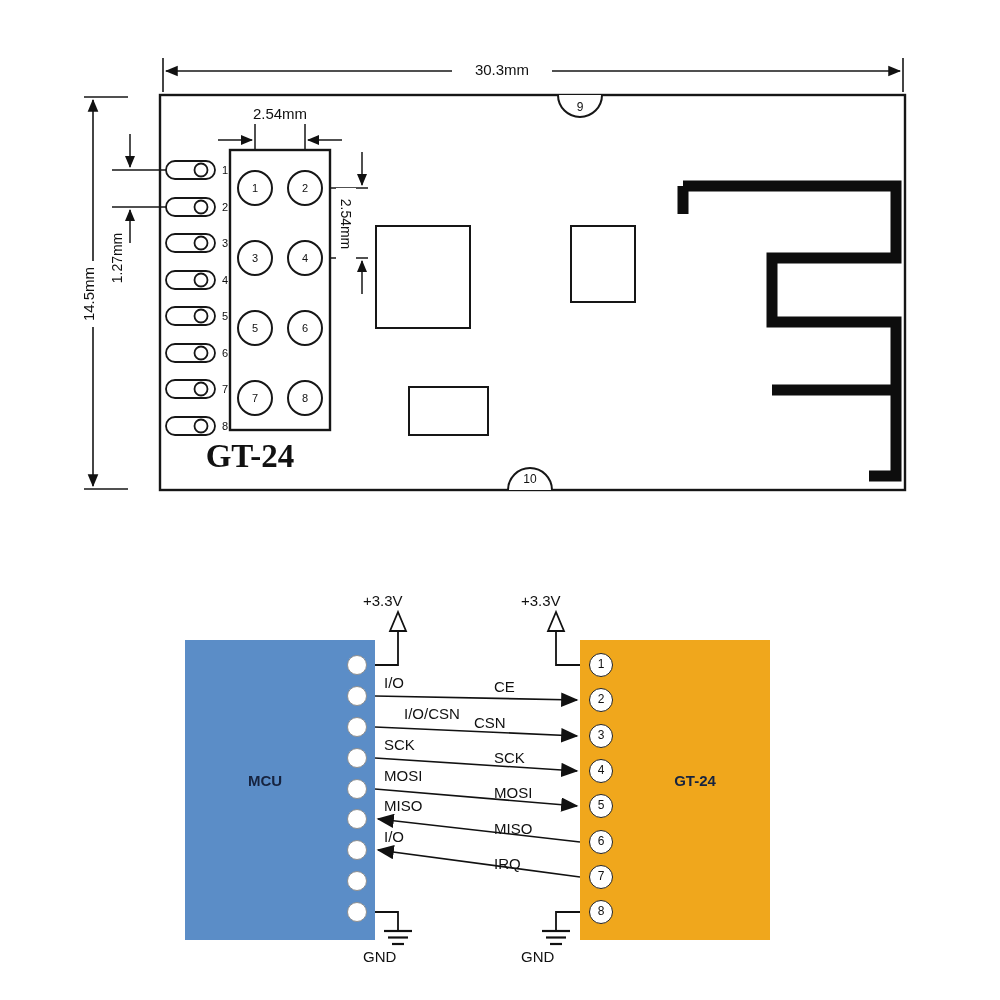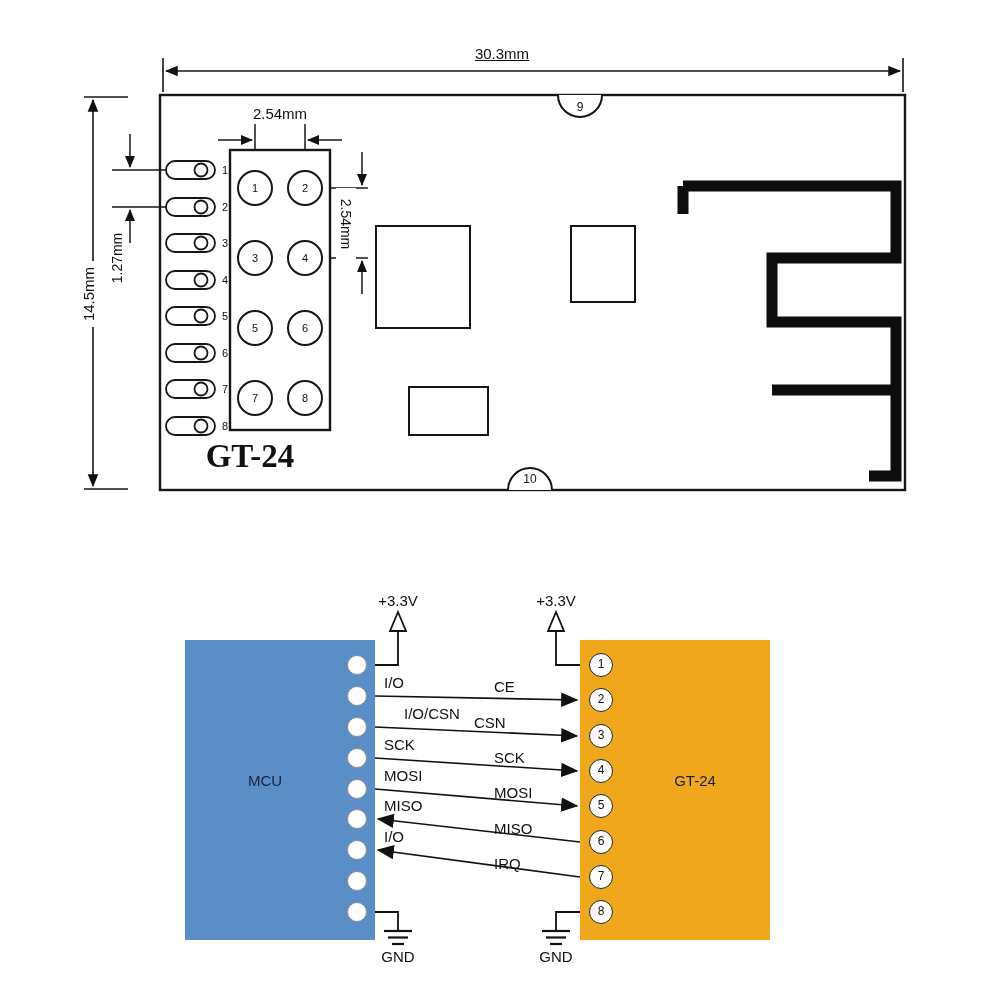--- a/index.html
+++ b/index.html
@@ -6,29 +6,29 @@
   .canvas{position:relative;width:1000px;height:1000px;background:#fff;overflow:hidden;
           font-family:"Liberation Sans",sans-serif;color:#111;}
   svg{position:absolute;left:0;top:0;}
   svg text{font-family:"Liberation Sans",sans-serif;fill:#111;}
   .dimtext{position:absolute;background:#fff;text-align:center;font-size:15px;line-height:20px;height:20px;}
   .rot-ccw{transform:rotate(-90deg);}
   .rot-cw{transform:rotate(90deg);}
   .gt24-mech{position:absolute;font-family:"Liberation Serif",serif;font-weight:bold;
              font-size:33px;text-align:center;}
   .box{position:absolute;width:190px;height:300px;}
-  .box-label{position:absolute;font-weight:normal;font-size:15px;color:#16233f;text-align:center;}
+  .box-label{position:absolute;font-weight:bold;font-size:15px;color:#16233f;text-align:center;}
   .mcupin{position:absolute;width:20px;height:20px;border-radius:50%;background:#fff;
           border:1px solid #8f8f8f;box-sizing:border-box;}
   .gtpin{position:absolute;width:24px;height:24px;border-radius:50%;background:#fff;
          border:1.6px solid #222;box-sizing:border-box;font-size:12px;text-align:center;
          line-height:21px;}
   .sig-label{position:absolute;font-size:15px;height:18px;line-height:18px;text-align:center;}
   .sig-right{width:80px;text-align:left;}
-  .pwr-label{position:absolute;font-size:15px;height:18px;line-height:18px;text-align:center;width:70px;}
+  .pwr-label{position:absolute;font-size:15px;height:18px;line-height:18px;width:70px;}
 </style>
 </head>
 <body>
 
 <div class="canvas">
 
   <svg width="1000" height="1000" viewBox="0 0 1000 1000">
     <defs>
       <marker id="dimarr" viewBox="0 0 12 10" refX="11" refY="5" markerWidth="8" markerHeight="7" orient="auto-start-reverse">
           <path d="M0,0 L12,5 L0,10 z" fill="#111"></path>
@@ -186,21 +186,21 @@
     <g stroke="#111">
       <path d="M 580 912 H 556 V 931" fill="none" stroke-width="1.8"></path>
       <g stroke-width="2.2">
         <line x1="542" y1="931" x2="570" y2="931"></line>
         <line x1="546" y1="937.5" x2="566" y2="937.5"></line>
         <line x1="550" y1="944" x2="562" y2="944"></line>
       </g>
     </g>
   </svg>
 
-  <div class="dimtext" style="left:452px;top:44px;width:100px;text-decoration:underline;">30.3mm</div>
+  <div class="dimtext" style="left:452px;top:60px;width:100px;">30.3mm</div>
   <div class="dimtext rot-ccw" style="left:56px;top:284px;width:66px;">14.5mm</div>
   <div class="dimtext rot-ccw" style="left:85px;top:248px;width:64px;font-size:14px;">1.27mm</div>
   <div class="dimtext" style="left:240px;top:104px;width:80px;">2.54mm</div>
   <div class="dimtext rot-cw" style="left:310px;top:214px;width:72px;font-size:14px;">2.54mm</div>
   <div class="gt24-mech" style="left:180px;top:438px;width:140px;">GT-24</div>
 
   <div class="box" style="left: 185px; top: 640px; background: rgb(91, 141, 199);"></div>
   <div class="box" style="left: 580px; top: 640px; background: rgb(240, 167, 28);"></div>
 
   <div class="box-label" style="left:185px;top:772px;width:160px;">MCU</div>

